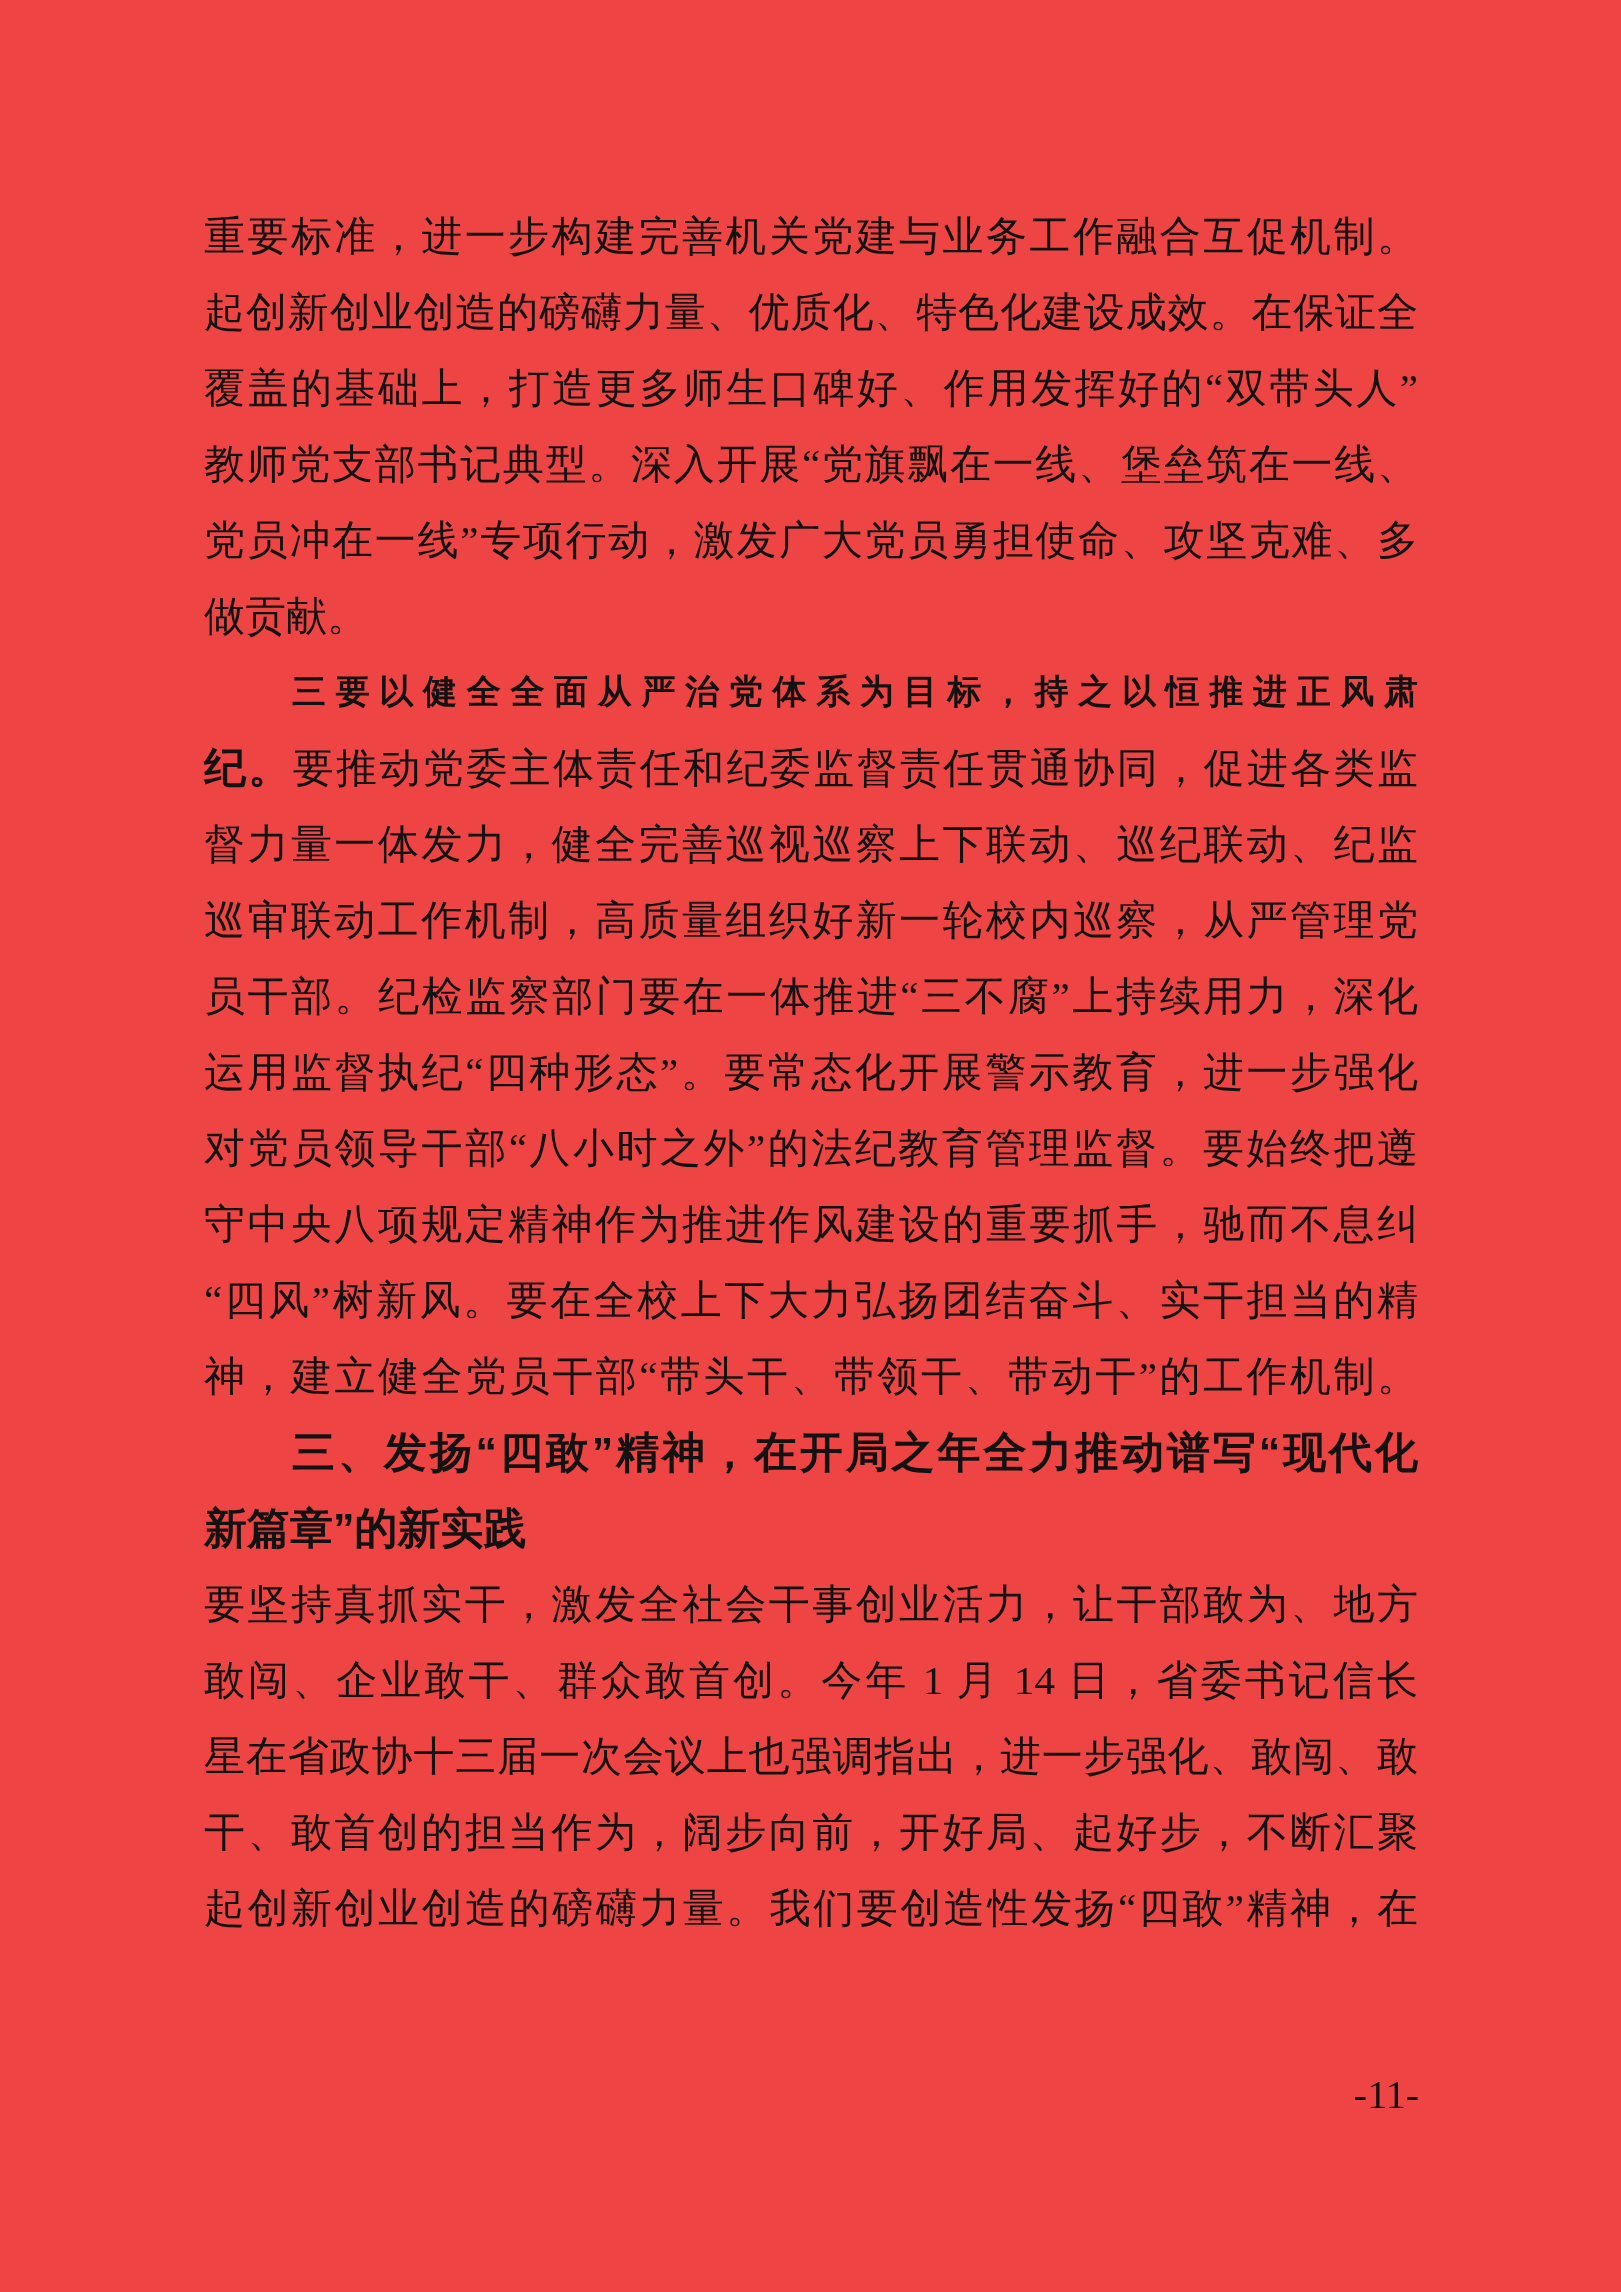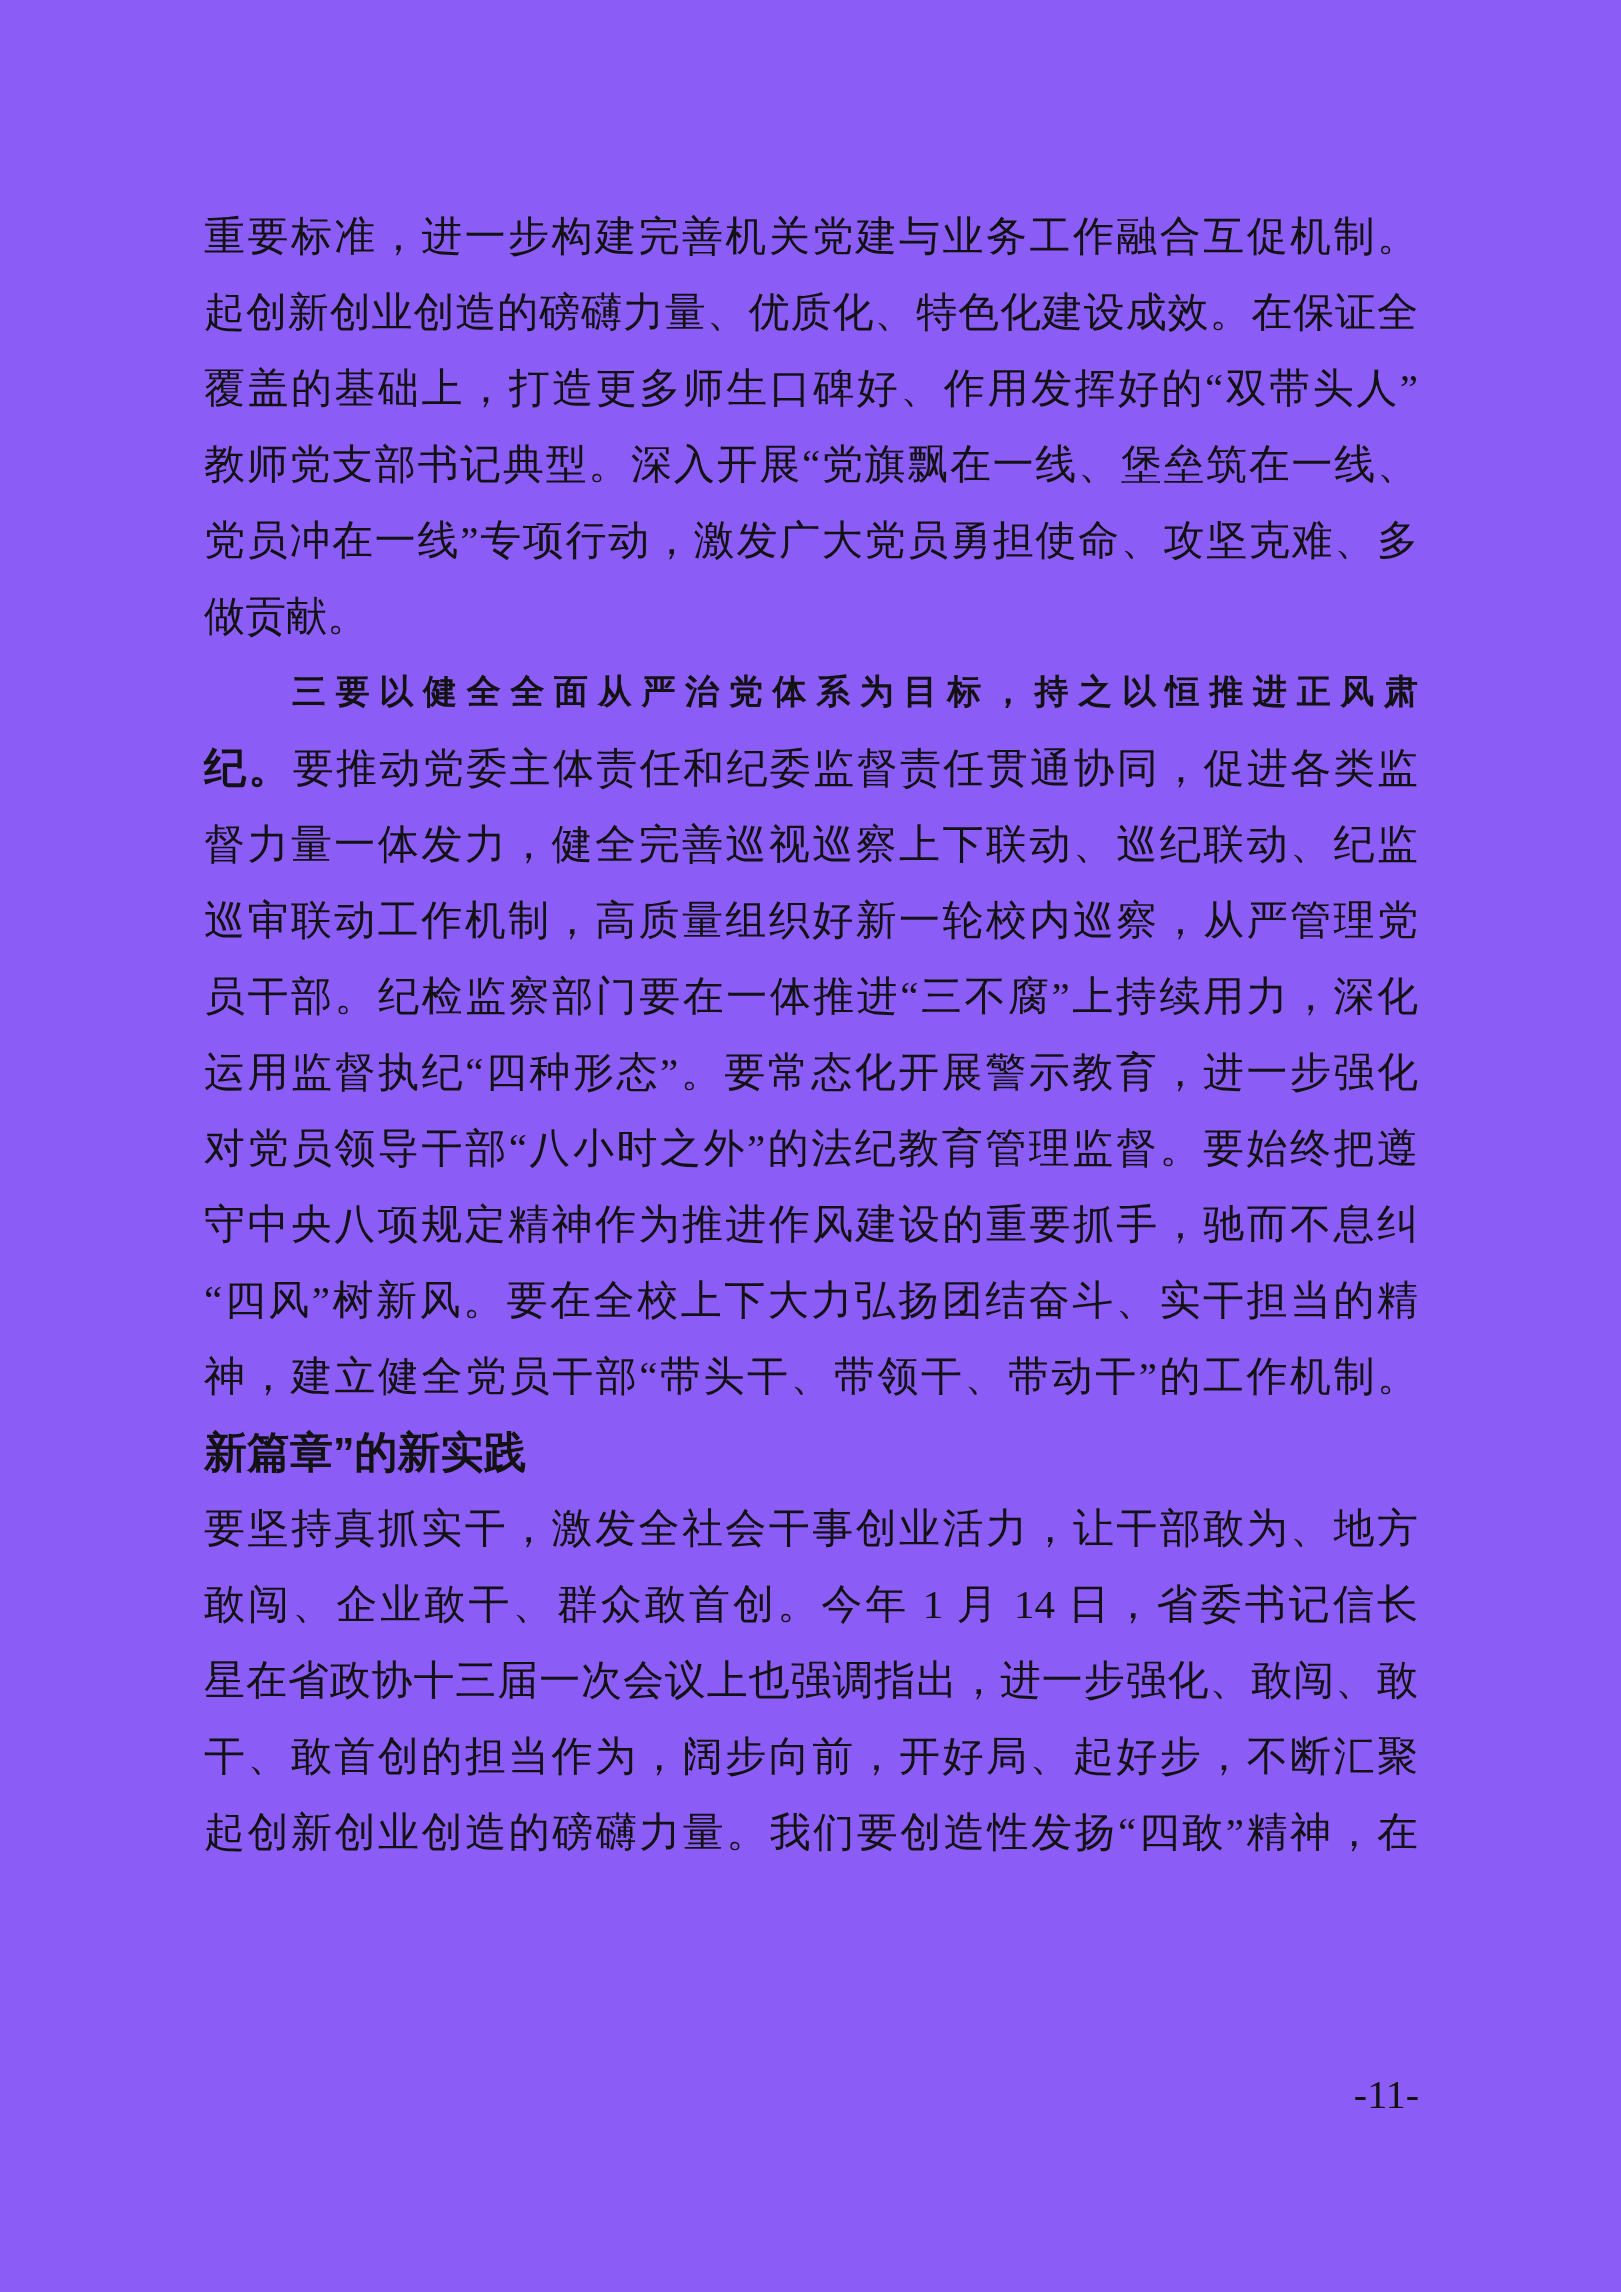--- a/index.html
+++ b/index.html
@@ -4,21 +4,21 @@
 <style>
   html, body {
     margin: 0;
     padding: 0;
     background: #e8e8e8;
   }
   .sheet {
     position: relative;
     width: 1621px;
     height: 2293px;
-    background: #8b5cf6;
+    background: #ef4444;
     color: #121212;
     font-family: "Liberation Serif", "DejaVu Serif", serif;
     overflow: hidden;
   }
   .textcol {
     position: absolute;
     left: 204px;
     top: 198px;
     width: 1214px;
   }
@@ -72,20 +72,21 @@
     <div class="ln j indent bold-serif">三要以健全全面从严治党体系为目标，持之以恒推进正风肃</div>
     <div class="ln j"><span class="lead-bold">纪。</span><span>要推动党委主体责任和纪委监督责任贯通协同，促进各类监</span></div>
     <div class="ln j">督力量一体发力，健全完善巡视巡察上下联动、巡纪联动、纪监</div>
     <div class="ln j">巡审联动工作机制，高质量组织好新一轮校内巡察，从严管理党</div>
     <div class="ln j">员干部。纪检监察部门要在一体推进“三不腐”上持续用力，深化</div>
     <div class="ln j">运用监督执纪“四种形态”。要常态化开展警示教育，进一步强化</div>
     <div class="ln j">对党员领导干部“八小时之外”的法纪教育管理监督。要始终把遵</div>
     <div class="ln j">守中央八项规定精神作为推进作风建设的重要抓手，驰而不息纠</div>
     <div class="ln j">“四风”树新风。要在全校上下大力弘扬团结奋斗、实干担当的精</div>
     <div class="ln j">神，建立健全党员干部“带头干、带领干、带动干”的工作机制。</div>
+    <div class="ln j indent head">三、发扬“四敢”精神，在开局之年全力推动谱写“现代化</div>
     <div class="ln head">新篇章”的新实践</div>
     <div class="ln j">要坚持真抓实干，激发全社会干事创业活力，让干部敢为、地方</div>
     <div class="ln j">敢闯、企业敢干、群众敢首创。今年 1 月 14 日，省委书记信长</div>
     <div class="ln j">星在省政协十三届一次会议上也强调指出，进一步强化、敢闯、敢</div>
     <div class="ln j">干、敢首创的担当作为，阔步向前，开好局、起好步，不断汇聚</div>
     <div class="ln j">起创新创业创造的磅礴力量。我们要创造性发扬“四敢”精神，在</div>
   </div>
   <div class="pagenum">-11-</div>
 </div>
 

